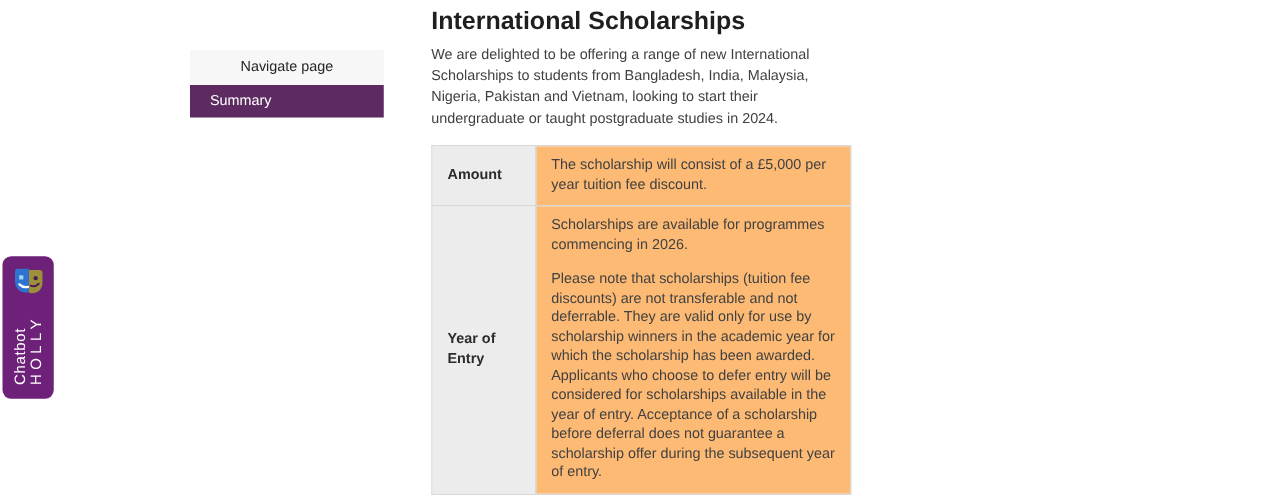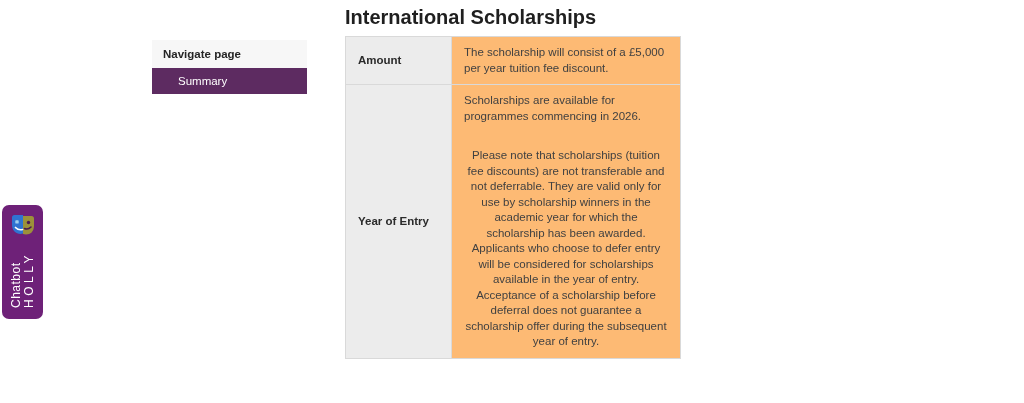--- a/index.html
+++ b/index.html
@@ -26,24 +26,24 @@
   }
   .chatbot-label .line1 { font-size:12px; letter-spacing:0.5px; }
   .chatbot-label .line2 { font-size:12px; letter-spacing:3.5px; }
 
   
   .side-nav {
     position:absolute; left:152px; top:40px; width:155px;
     background:#f7f7f7; font-size:11.5px;
   }
   .nav-header {
-    padding:8px 11px; font-weight:bold; color:#252525;
+    padding:8px 11px; font-weight:normal; color:#252525;text-align:center;
   }
   .nav-item {
-    display:block; padding:7px 26px; color:#7d2d6e;
+    display:block; padding:7px 16px; color:#7d2d6e;
     text-decoration:none; cursor:pointer;
   }
   .nav-item.active { background:#5d2b61; color:#ffffff; }
 
   
   .main {
     position:absolute; left:345px; top:6px; width:336px;
   }
   h1.page-title {
     font-size:20px; line-height:22px; font-weight:bold; color:#1f1f1f;
@@ -54,29 +54,29 @@
   }
 
   table.info-table {
     width:336px; border-collapse:collapse;
     font-size:11.5px; color:#414141;
   }
   .info-table th, .info-table td {
     border:1px solid #d9d9d9; text-align:left;
   }
   .info-table th {
-    width:106px; background:#ececec; color:#2b2b2b;
+    width:83px; background:#ececec; color:#2b2b2b;
     font-weight:bold; vertical-align:middle; padding:8px 12px;
     line-height:15.5px;
   }
   .info-table td {
     background:#fdba74; vertical-align:middle; padding:8px 12px;
     line-height:15.5px;
   }
-  .info-table td p + p { margin-top:24px;text-align:center; }
+  .info-table td p + p { margin-top:12px; }
 </style>
 </head>
 <body>
 
 <div class="chatbot-tab">
   <svg class="chatbot-icon" viewBox="0 0 28 28" aria-hidden="true">
 
     <path d="M14 4 h8.5 a2.5 2.5 0 0 1 2.5 2.5 V14 c0 5 -3.5 8.5 -8 8.5 c-1.1 0 -2.1 -0.2 -3 -0.5 Z" fill="#9c913a"></path>
     <circle cx="19.5" cy="10.5" r="1.7" fill="#4a1a52"></circle>
     <path d="M15.5 16.5 q3.5 1.5 6.5 -1.5" stroke="#4a1a52" stroke-width="1.6" fill="none" stroke-linecap="round"></path>
@@ -93,20 +93,21 @@
   </div>
 </div>
 
 <nav class="side-nav">
   <div class="nav-header">Navigate page</div>
   <a class="nav-item active">Summary</a>
 </nav>
 
 <main class="main">
   <h1 class="page-title">International Scholarships</h1>
+  <p class="intro">We are delighted to be offering a range of new International Scholarships to students from Bangladesh, India, Malaysia, Nigeria, Pakistan and Vietnam, looking to start their undergraduate or taught postgraduate studies in 2024.</p>
 
   <table class="info-table">
     <tbody>
       <tr>
         <th>Amount</th>
         <td>
           <p>The scholarship will consist of a £5,000 per year tuition fee discount.</p>
         </td>
       </tr>
       <tr>

